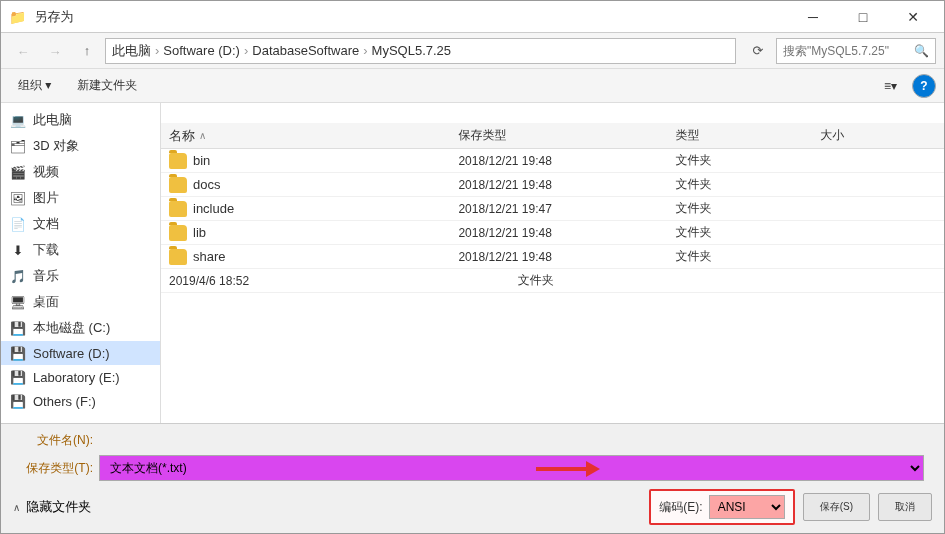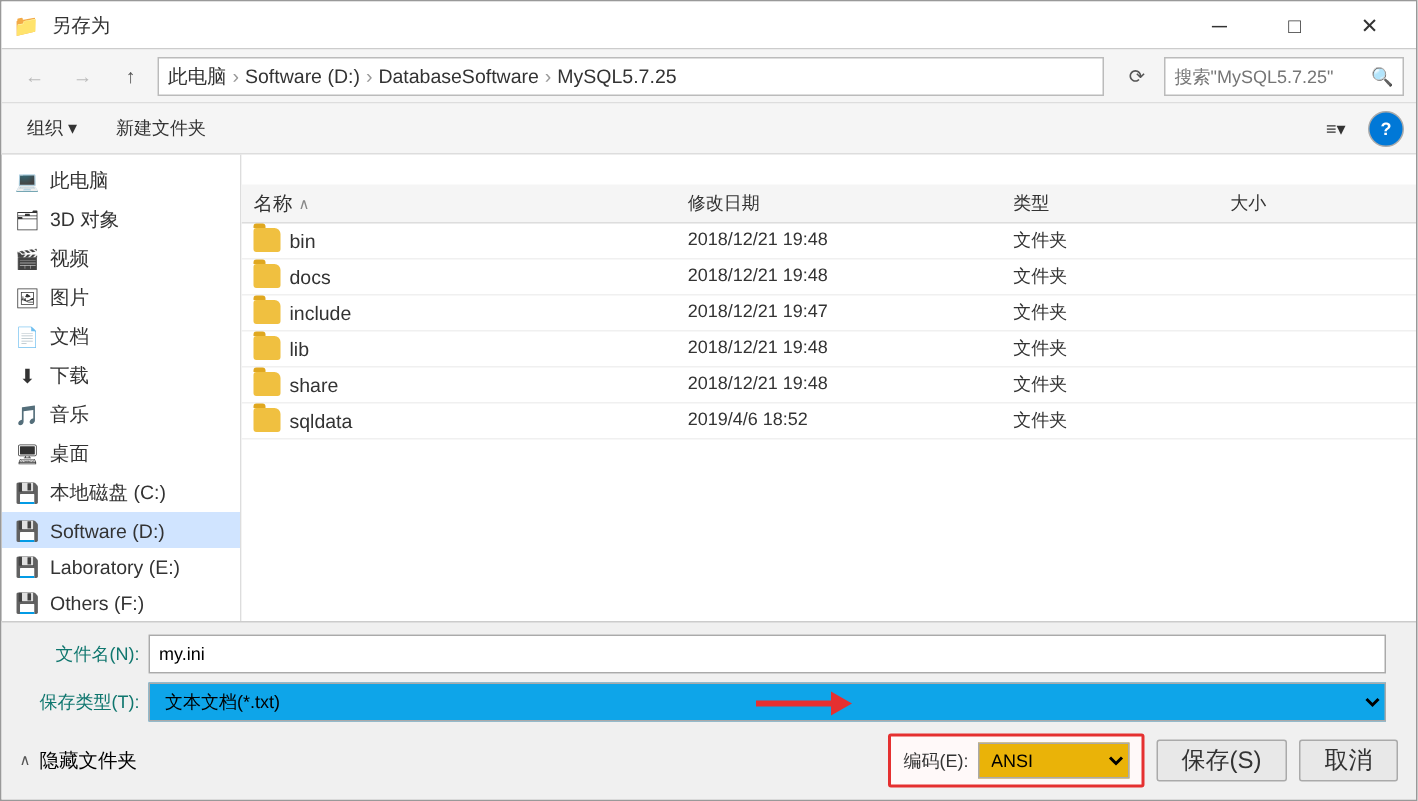--- a/index.html
+++ b/index.html
@@ -22,35 +22,35 @@
     .sidebar { width: 160px; background: #fff; border-right: 1px solid #ddd; overflow-y: auto; padding: 4px 0; }
     .sidebar-item { display: flex; align-items: center; padding: 4px 8px; cursor: pointer; gap: 6px; font-size: 12px; color: #333; white-space: nowrap; }
     .sidebar-item.selected { background: #d0e4ff; }
     .sidebar-icon { width: 18px; height: 16px; display: flex; align-items: center; justify-content: center; flex-shrink: 0; }
     .file-list { flex: 1; background: #fff; overflow-y: auto; }
     .file-list-header { display: flex; align-items: center; border-bottom: 1px solid #ddd; background: #f5f5f5; height: 26px; padding: 0 8px; margin-top: 20px; }
     .col-name { flex: 2; font-size: 12px; color: #333; display: flex; align-items: center; gap: 4px; }
     .col-date { flex: 1.5; font-size: 12px; color: #333; }
     .col-type { flex: 1; font-size: 12px; color: #333; }
     .col-size { flex: 0.8; font-size: 12px; color: #333; }
-    .file-row { display: flex; align-items: flex-start; padding: 3px 8px; border-bottom: 1px solid #f0f0f0; cursor: pointer; }
+    .file-row { display: flex; align-items: center; padding: 3px 8px; border-bottom: 1px solid #f0f0f0; cursor: pointer; }
     .file-row .col-name { display: flex; align-items: center; gap: 6px; }
     .folder-icon { width: 18px; height: 16px; background: #f0c040; border-radius: 2px 4px 2px 2px; display: inline-block; position: relative; flex-shrink: 0; }
     .folder-icon::before { content: ''; position: absolute; top: -3px; left: 0; width: 8px; height: 3px; background: #e0a820; border-radius: 2px 2px 0 0; }
     .bottom-bar { background: #f0f0f0; padding: 8px 12px; border-top: 1px solid #ccc; }
     .form-row { display: flex; align-items: center; margin-bottom: 6px; }
-    .form-label { width: 80px; text-align: right; font-size: 12px; color: #0f766e; margin-right: 6px; }
+    .form-label { width: 80px; text-align: right; font-size: 12px; color: #a16207; margin-right: 6px; }
     .form-input { flex: 1; height: 26px; border: 1px solid #aaa; background: #fff; padding: 0 6px; font-size: 12px; outline: none; }
-    .form-select { flex: 1; height: 26px; border: 1px solid #aaa; background: #0ea5e9; padding: 0 6px; font-size: 12px; outline: none; }
+    .form-select { flex: 1; height: 26px; border: 1px solid #aaa; background: #d946ef; padding: 0 6px; font-size: 12px; outline: none; }
     .actions-row { display: flex; align-items: center; justify-content: space-between; margin-top: 8px; }
     .actions-right { display: flex; align-items: center; gap: 8px; }
     .encoding-group { display: flex; align-items: center; gap: 6px; border: 2px solid #e53030; padding: 4px 8px; background: #fff9f9; border-radius: 2px; position: relative; }
     .encoding-label { font-size: 12px; color: #333; }
-    .encoding-select { height: 24px; border: 1px solid #aaa; background: #eab308; padding: 0 4px; font-size: 12px; width: 101px; }
-    .action-btn { height: 28px; padding: 0 16px; border: 1px solid #aaa; background: #e8e8e8; cursor: pointer; font-size: 16px; color: #333; border-radius: 2px; }
+    .encoding-select { height: 24px; border: 1px solid #aaa; background: #fca5a5; padding: 0 4px; font-size: 12px; width: 76px; }
+    .action-btn { height: 28px; padding: 0 16px; border: 1px solid #aaa; background: #e8e8e8; cursor: pointer; font-size: 10px; color: #333; border-radius: 2px; }
     .action-btn.primary { background: #e8e8e8; }
     .hidden-files-row { display: flex; align-items: center; gap: 6px; padding: 4px 0; }
     .collapse-icon { font-size: 10px; color: #555; }
   </style>
 </head>
 <body>
 
 <div class="dialog">
 
   <div class="title-bar">
@@ -147,21 +147,21 @@
         
       </div>
     </div>
 
     <div class="file-list">
       <div class="file-list-header">
         <div class="col-name">
           <span>名称</span>
           <span style="font-size:10px;color:#888;">∧</span>
         </div>
-        <div class="col-date">修改日期</div>
+        <div class="col-date">保存类型</div>
         <div class="col-type">类型</div>
         <div class="col-size">大小</div>
       </div>
 
       <div id="file-rows-container">
           <div class="file-row">
     <div class="col-name">
       <span class="folder-icon"></span>
       <span>bin</span>
     </div>
@@ -199,37 +199,32 @@
           <div class="file-row">
     <div class="col-name">
       <span class="folder-icon"></span>
       <span>share</span>
     </div>
     <div class="col-date">2018/12/21 19:48</div>
     <div class="col-type">文件夹</div>
     <div class="col-size"></div>
   </div>
           <div class="file-row">
-    <div class="col-name">
-      <span class="folder-icon"></span>
-      <span>sqldata</span>
-    </div>
     <div class="col-date">2019/4/6 18:52</div>
     <div class="col-type">文件夹</div>
     <div class="col-size"></div>
   </div>
         </div>
     </div>
 
   </div>
 
   <div class="bottom-bar">
     <div class="form-row">
       <span class="form-label">文件名(N):</span>
-      <input class="form-input" type="text" value="my.ini" style="">
       <span style="width:8px;"></span>
     </div>
     <div class="form-row">
       <span class="form-label">保存类型(T):</span>
       <select class="form-select">
         <option>文本文档(*.txt)</option>
       </select>
       <span style="width:8px;"></span>
     </div>
     <div class="actions-row">

